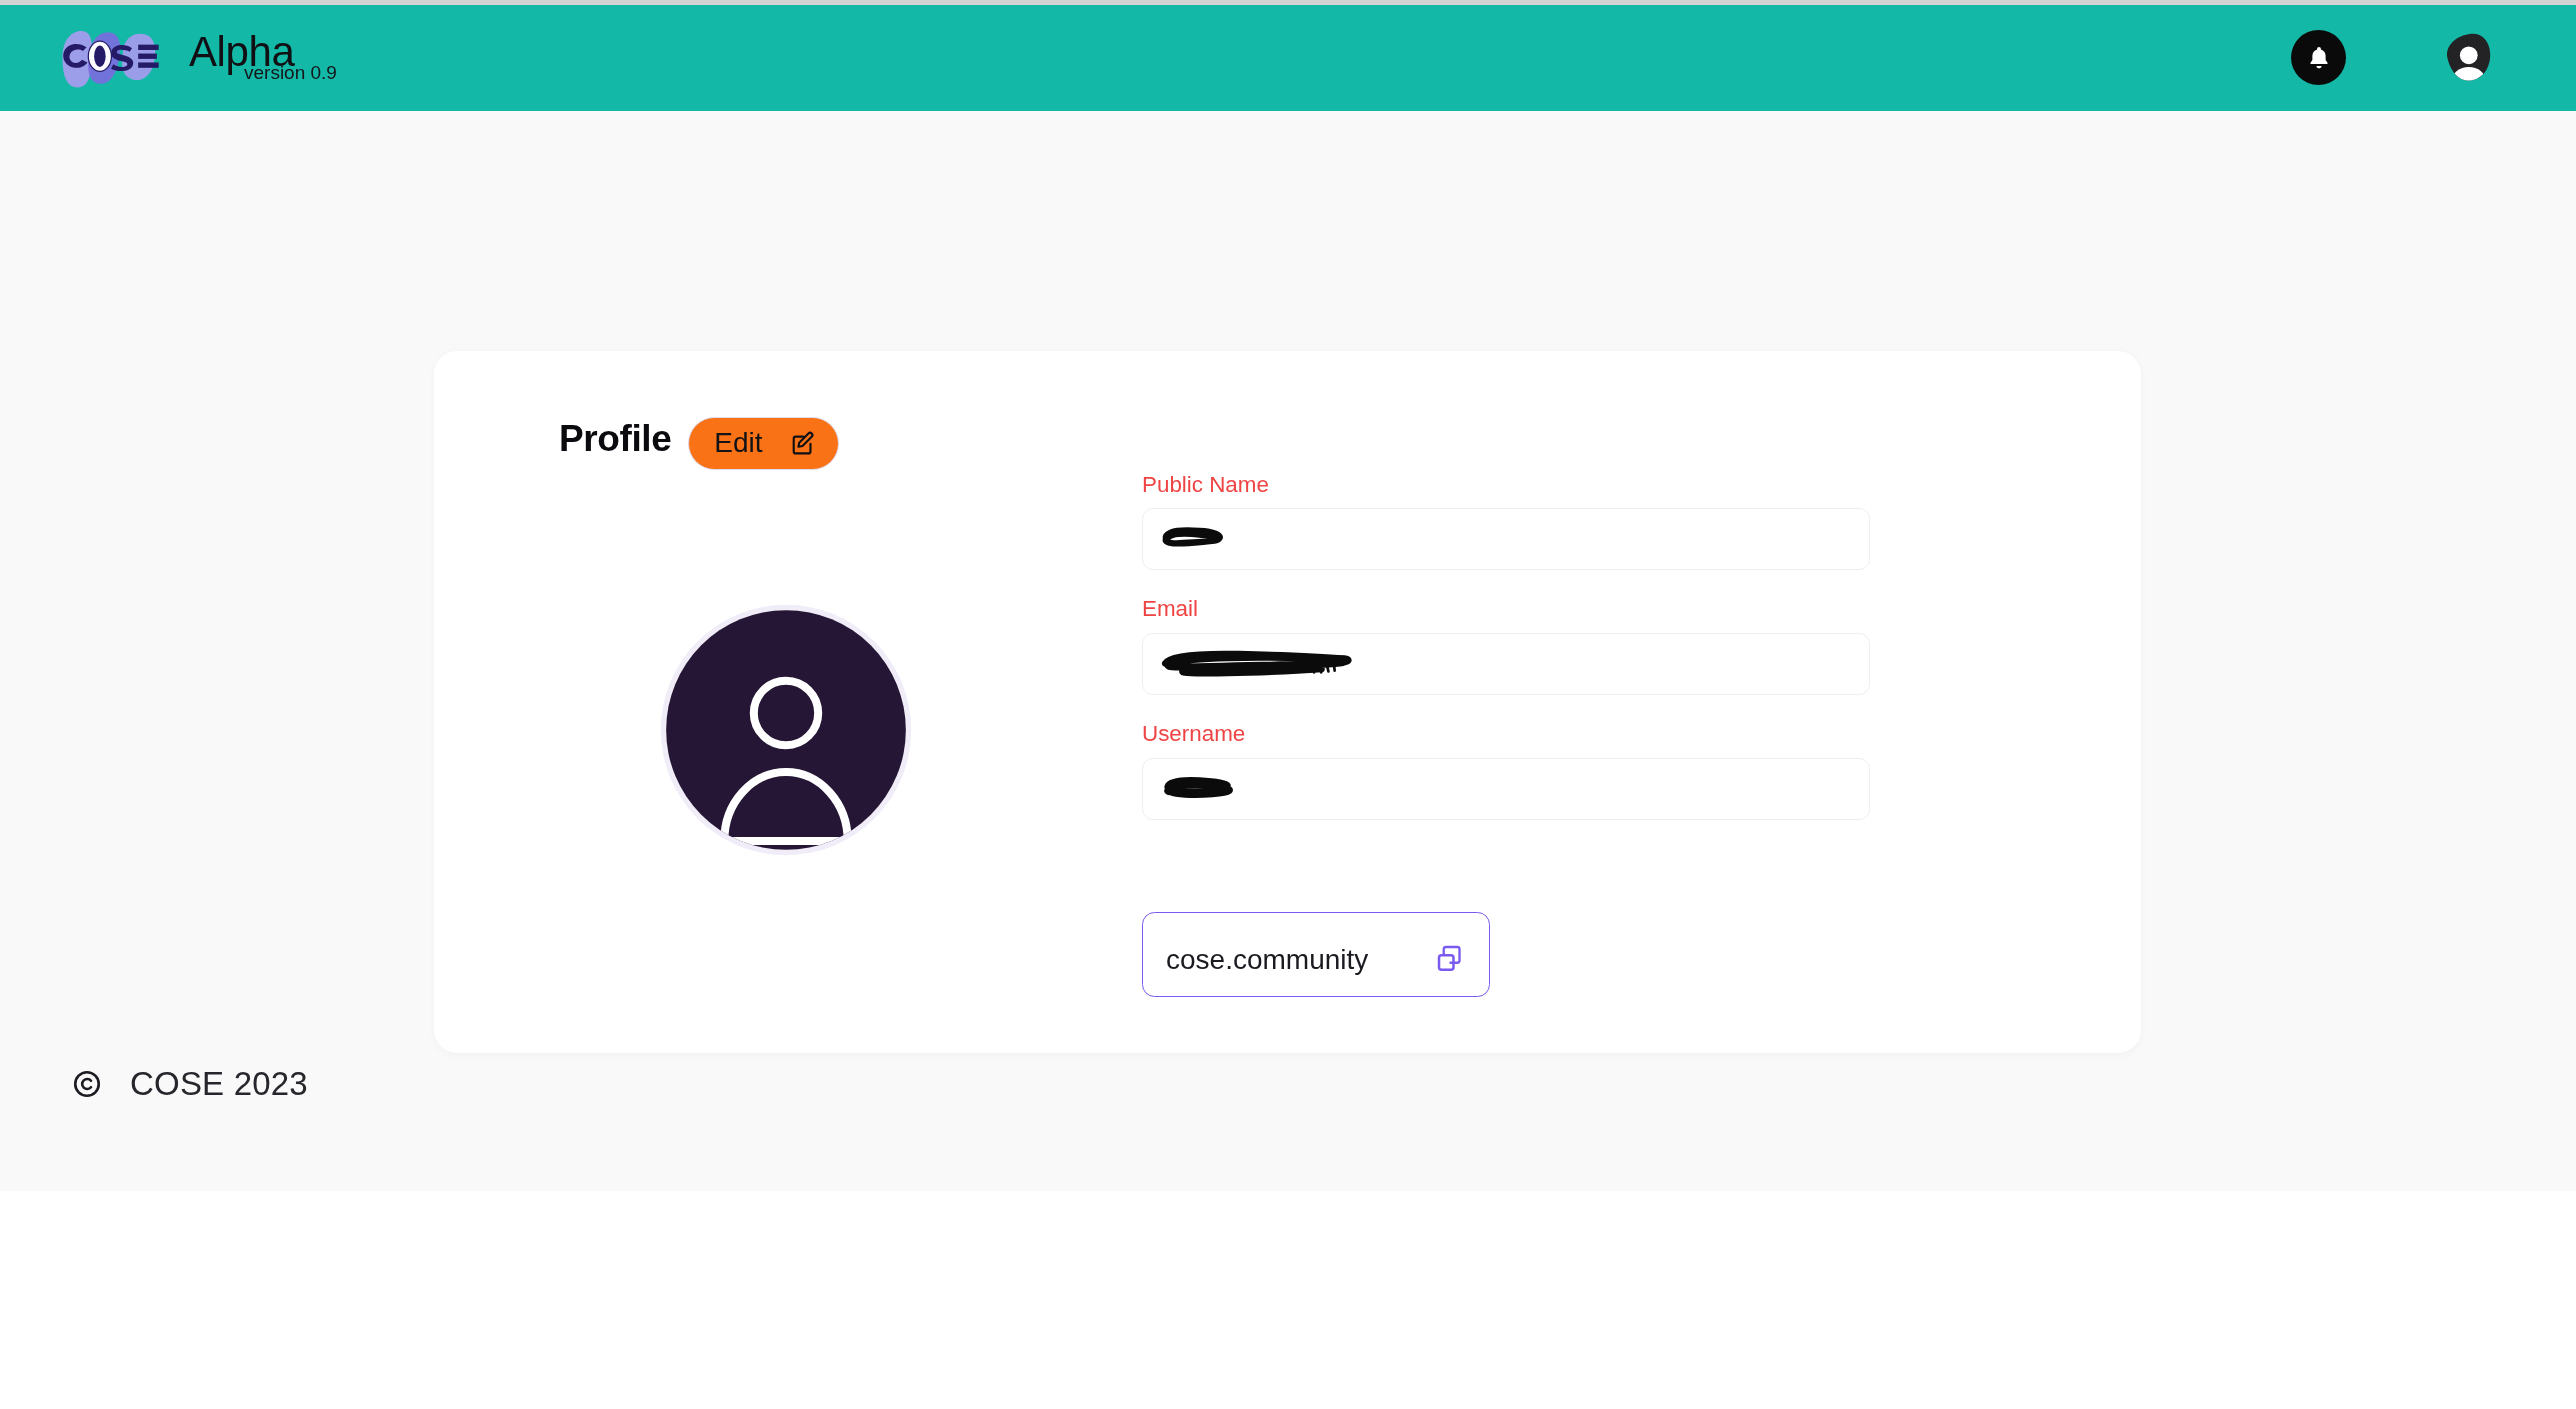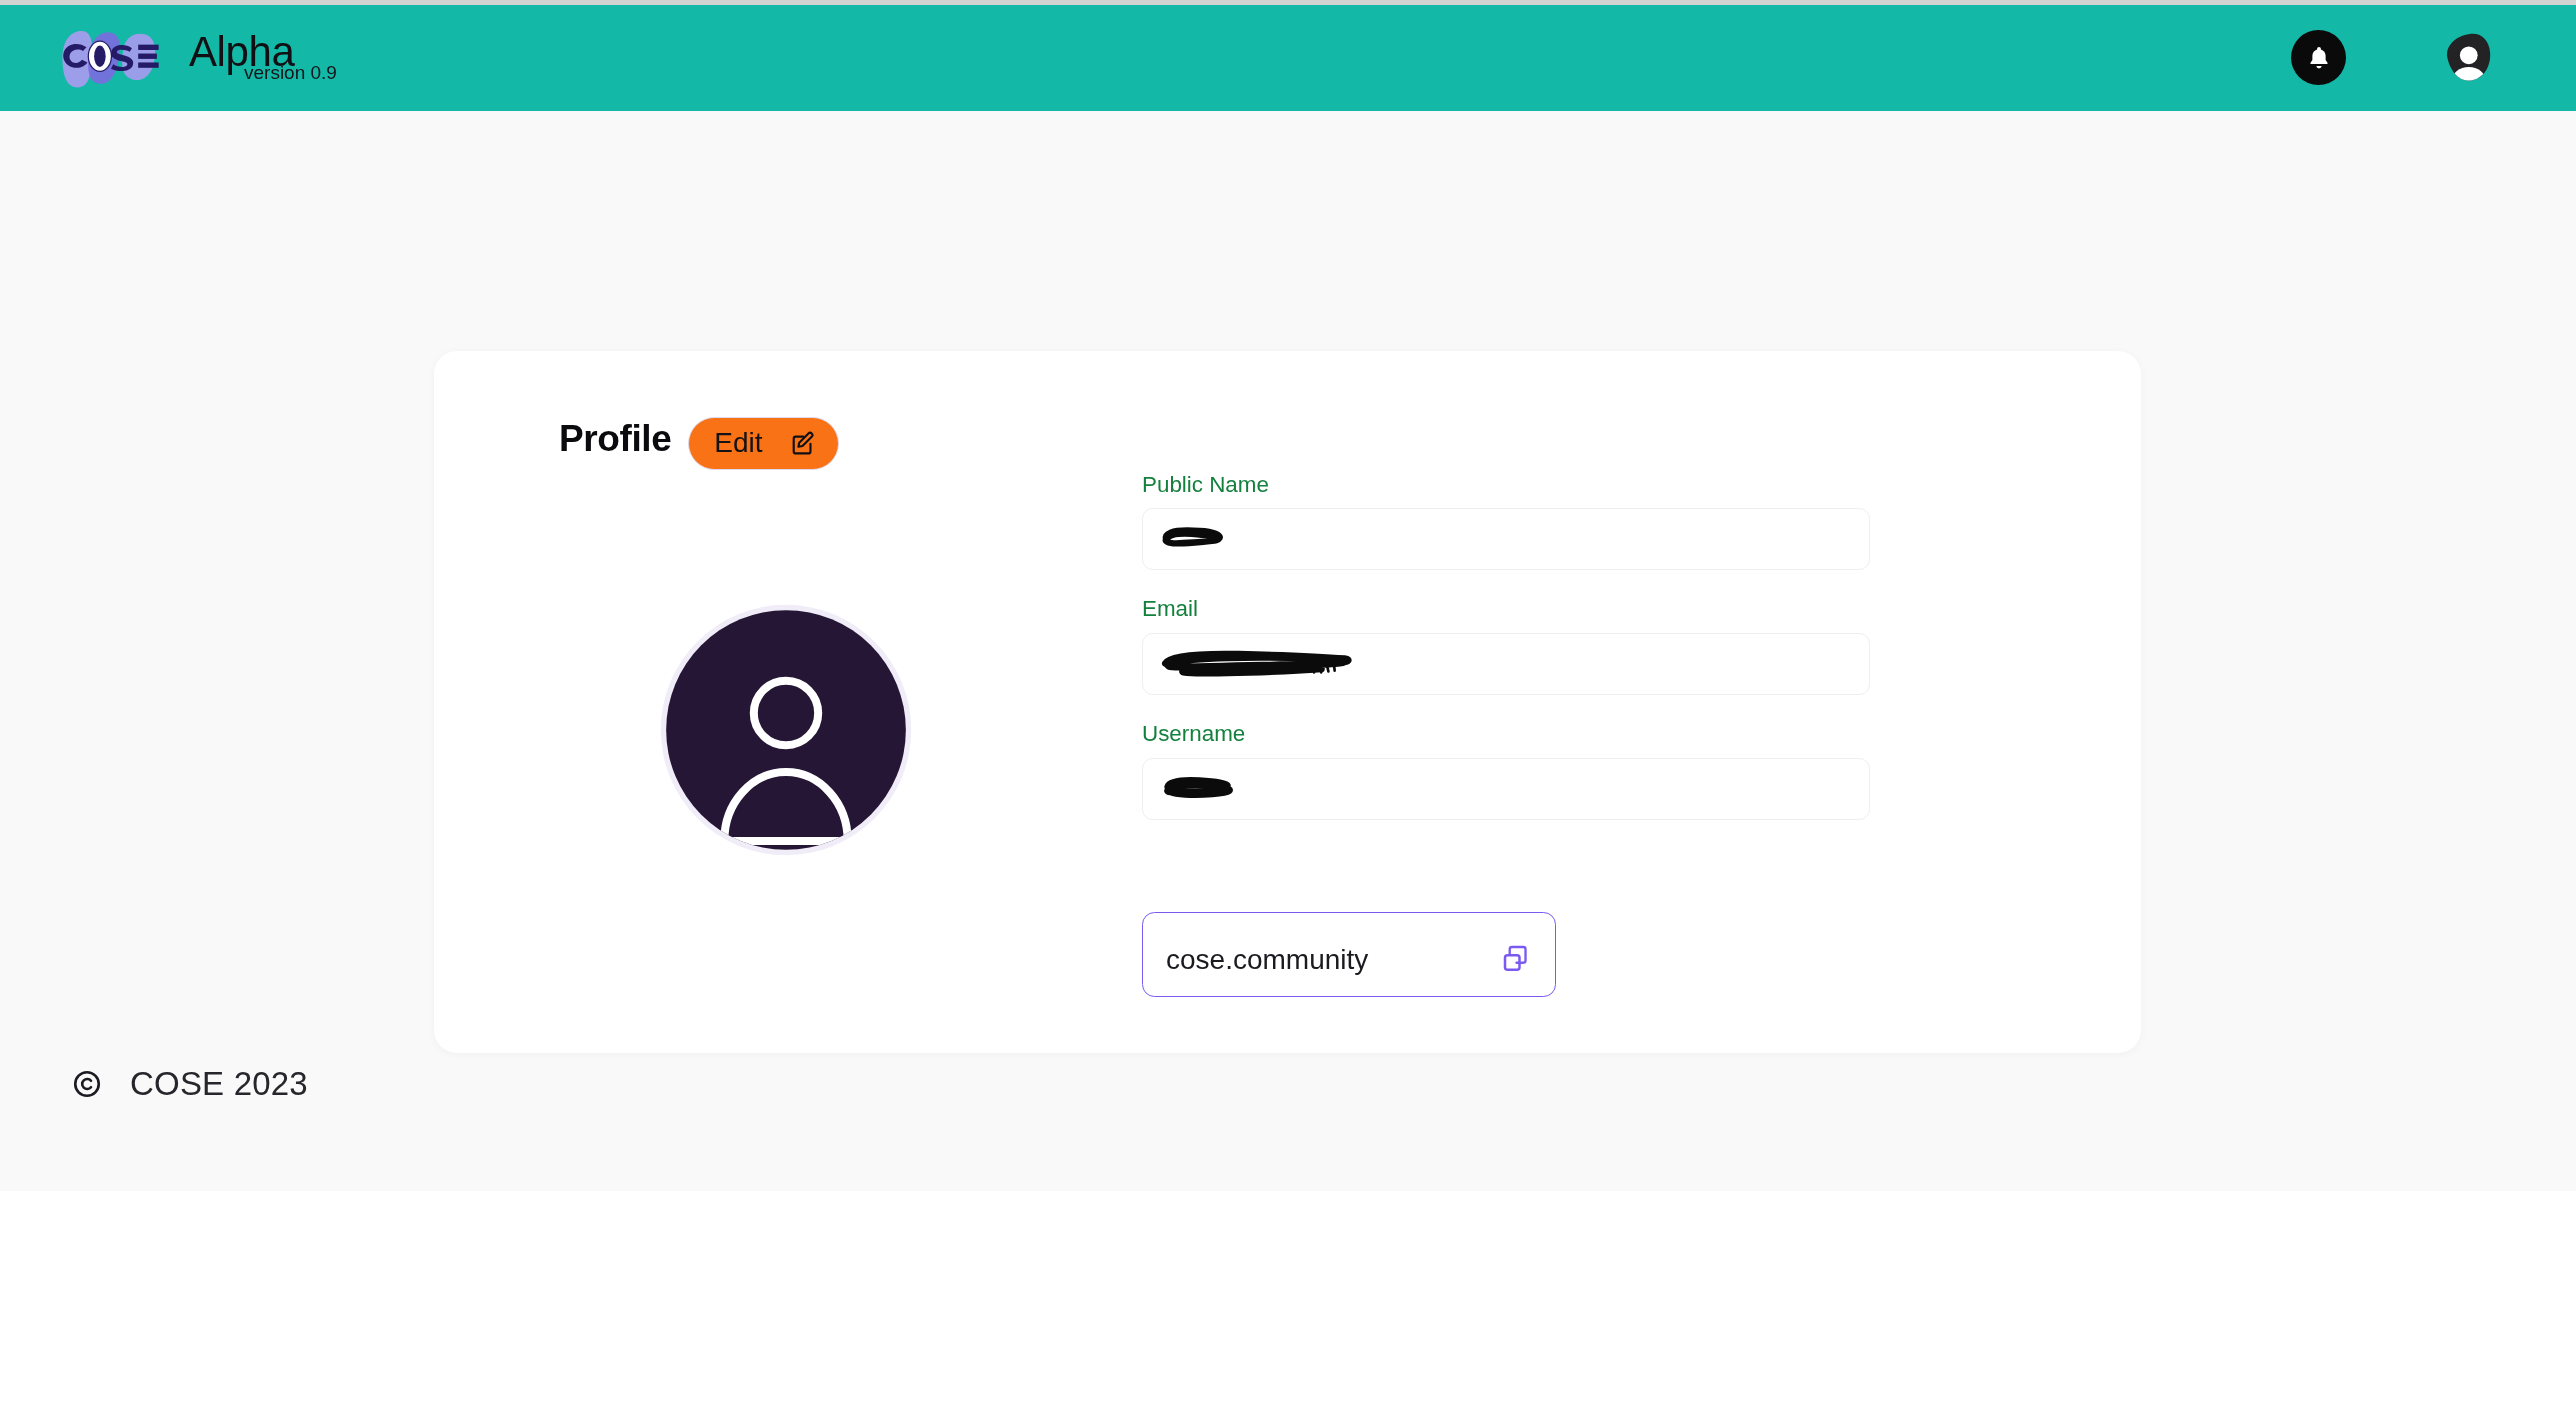--- a/index.html
+++ b/index.html
@@ -169,21 +169,21 @@
   
   .form {
     position: absolute;
     left: 708px;
     top: 120px;
     width: 758px;
   }
   .field { margin-bottom: 25px; }
   .field-label {
     font-size: 22.4px;
-    color: #15803d;
+    color: #ef4444;
     line-height: 27px;
     margin-bottom: 10.7px;
     display: block;
   }
   .field-input {
     position: relative;
     width: 728px;
     height: 62px;
     border: 1.8px solid #edeef1;
     border-radius: 10.7px;
@@ -196,21 +196,21 @@
     top: 50%;
     transform: translateY(-50%);
     display: block;
   }
 
   
   .domain-field {
     position: absolute;
     left: 708px;
     top: 561px;
-    width: 414px;
+    width: 348px;
     height: 85px;
     border: 1.8px solid #7a5af0;
     border-radius: 12.5px;
     background: #ffffff;
     display: flex;
     align-items: center;
     justify-content: space-between;
     padding: 12px 24px 0 23px;
     cursor: pointer;
   }

